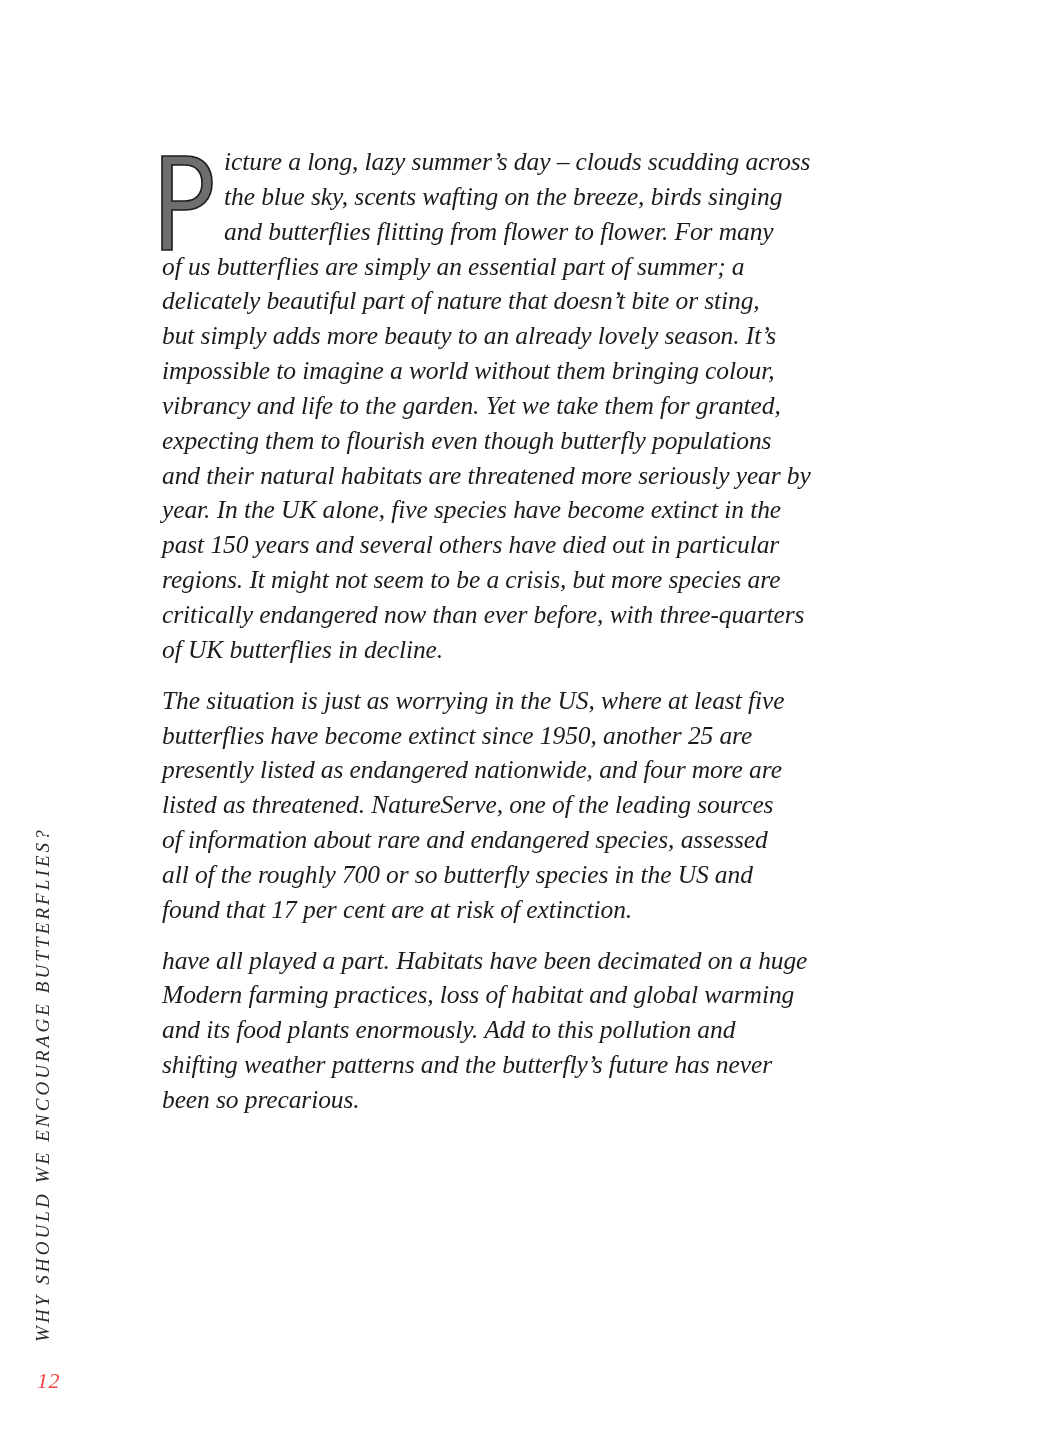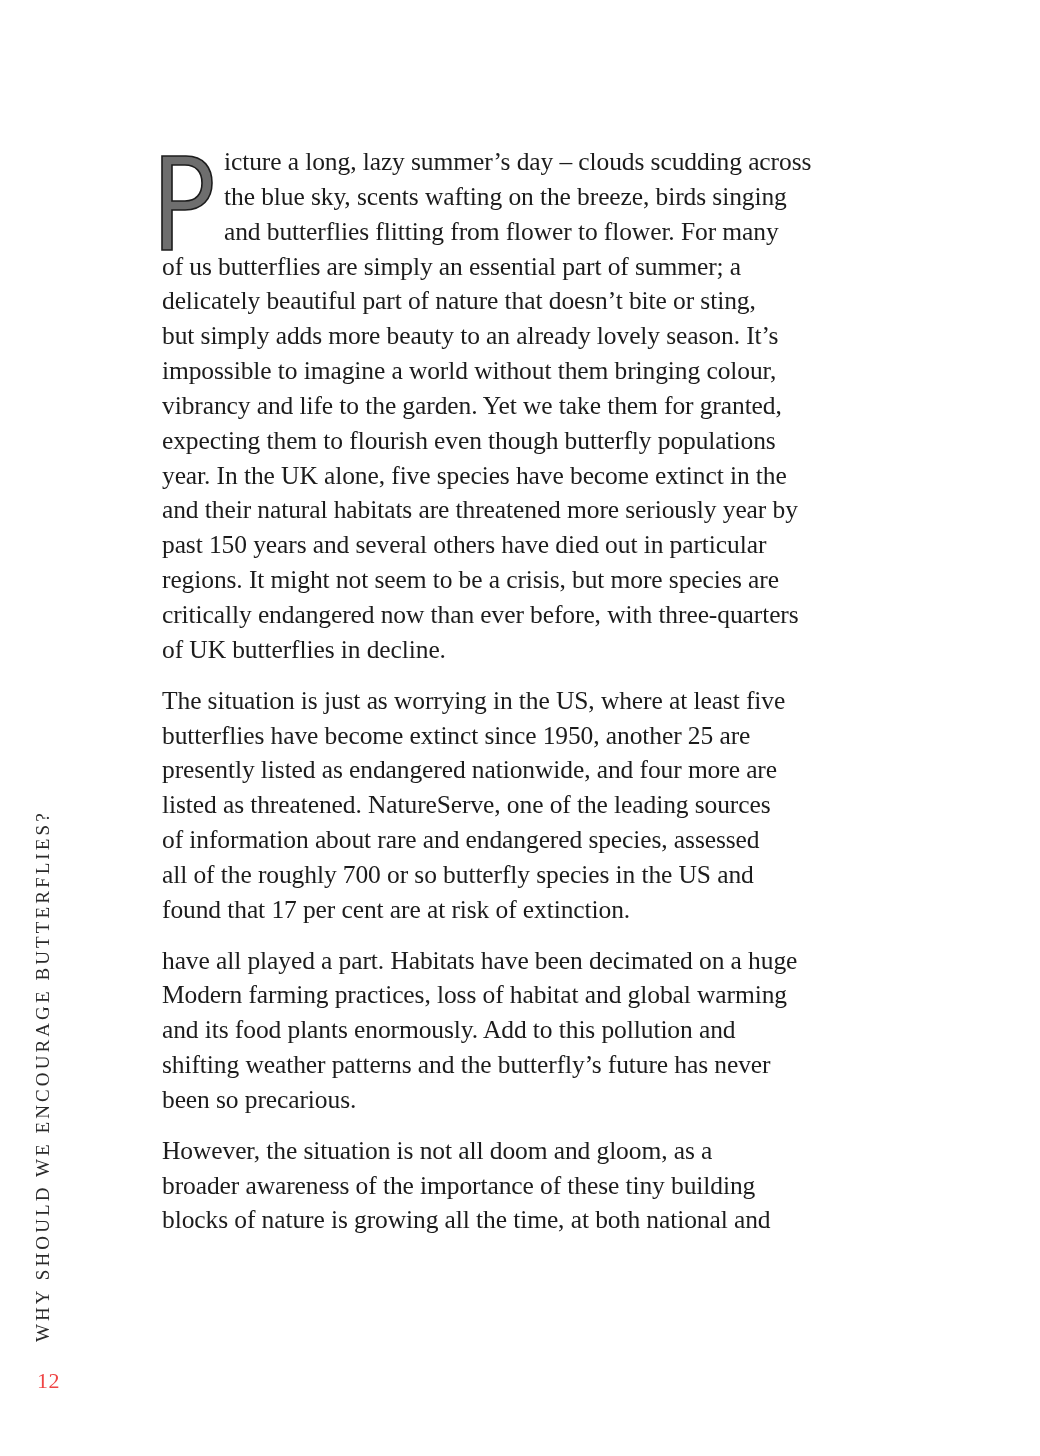--- a/index.html
+++ b/index.html
@@ -14,20 +14,21 @@
     overflow: hidden;
     font-family: "Liberation Serif", "DejaVu Serif", serif;
     color: #1c1c1c;
   }
   .page {
     position: absolute;
     left: 0; top: 0;
     width: 1040px;
     height: 1449px;
     background: #ffffff;
+    font-style: italic;
   }
   .text-block {
     position: absolute;
     left: 162px;
     top: 145px;
     width: 712px;
   }
   .para {
     margin: 0;
     font-size: 25.5px;
@@ -105,22 +106,22 @@
       </span>
       <span class="dropcap-line">icture a long, lazy summer’s day – clouds scudding across</span>
       <span class="dropcap-line">the blue sky, scents wafting on the breeze, birds singing</span>
       <span class="dropcap-line">and butterflies flitting from flower to flower. For many</span>
       <span class="line">of us butterflies are simply an essential part of summer; a</span>
       <span class="line">delicately beautiful part of nature that doesn’t bite or sting,</span>
       <span class="line">but simply adds more beauty to an already lovely season. It’s</span>
       <span class="line">impossible to imagine a world without them bringing colour,</span>
       <span class="line">vibrancy and life to the garden. Yet we take them for granted,</span>
       <span class="line">expecting them to flourish even though butterfly populations</span>
+      <span class="line">and their natural habitats are threatened more seriously year by</span>
       <span class="line">year. In the UK alone, five species have become extinct in the</span>
-      <span class="line">and their natural habitats are threatened more seriously year by</span>
       <span class="line">past 150 years and several others have died out in particular</span>
       <span class="line">regions. It might not seem to be a crisis, but more species are</span>
       <span class="line">critically endangered now than ever before, with three-quarters</span>
       <span class="line">of UK butterflies in decline.</span>
     </p>
 
     <p class="para">
       <span class="line">The situation is just as worrying in the US, where at least five</span>
       <span class="line">butterflies have become extinct since 1950, another 25 are</span>
       <span class="line">presently listed as endangered nationwide, and four more are</span>
@@ -131,25 +132,20 @@
     </p>
 
     <p class="para">
       <span class="line">have all played a part. Habitats have been decimated on a huge</span>
       <span class="line">Modern farming practices, loss of habitat and global warming</span>
       <span class="line">and its food plants enormously. Add to this pollution and</span>
       <span class="line">shifting weather patterns and the butterfly’s future has never</span>
       <span class="line">been so precarious.</span>
     </p>
 
-    <p class="para">
-      <span class="line">However, the situation is not all doom and gloom, as a</span>
-      <span class="line">broader awareness of the importance of these tiny building</span>
-      <span class="line">blocks of nature is growing all the time, at both national and</span>
-    </p>
   </div>
 
   <div class="running-head">
     <div class="running-head-text">Why should we encourage butterflies?</div>
   </div>
 
   <div class="folio">12</div>
 
 </div>
 

